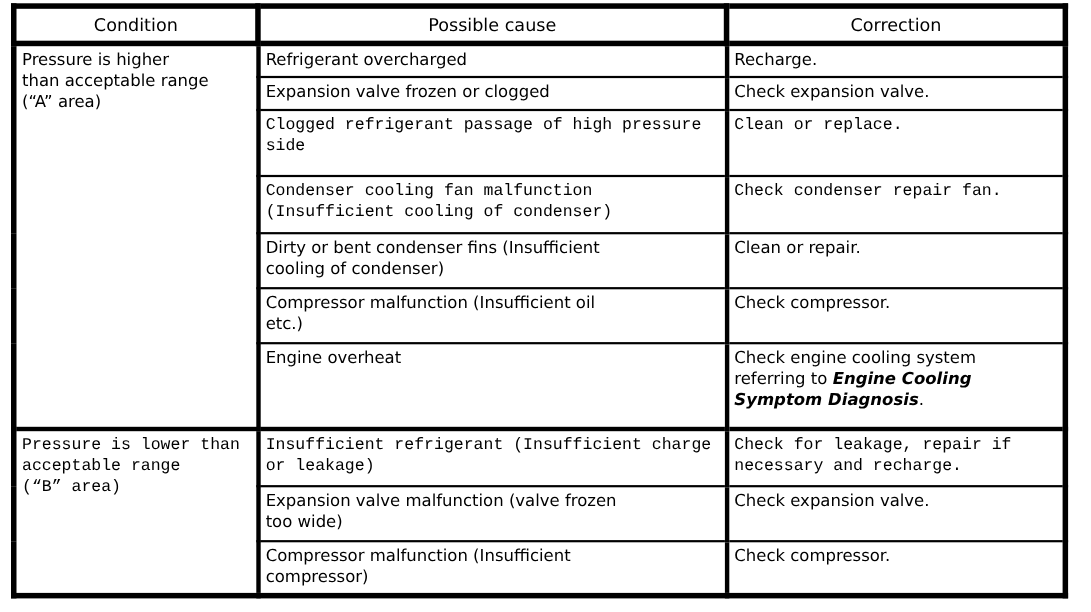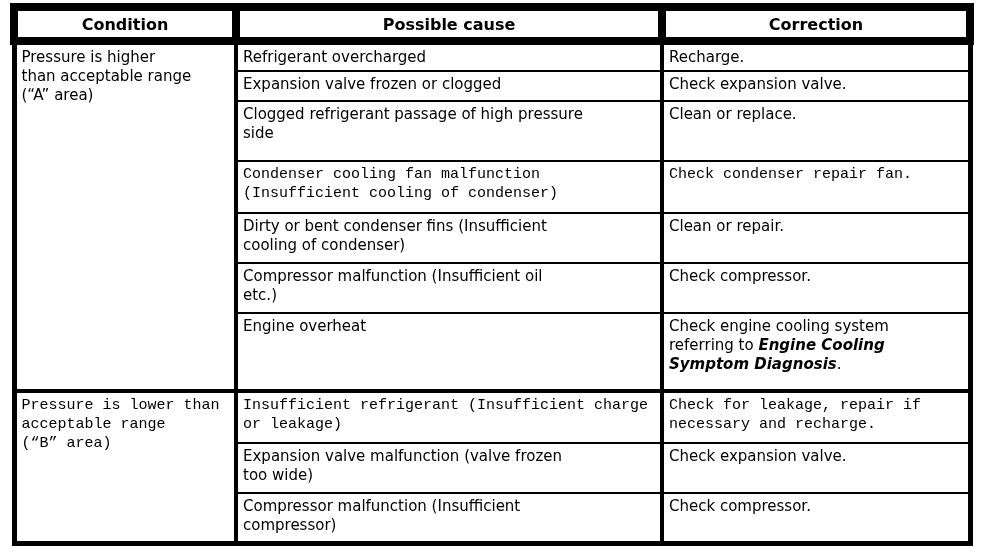--- a/index.html
+++ b/index.html
@@ -19,23 +19,23 @@
     border-collapse: collapse;
     table-layout: fixed;
     width: 956px;
     border: 5px solid #000;
   }
   col.c-cond { width: 222px; }
   col.c-cause { width: 426px; }
   col.c-corr { width: 308px; }
 
   th {
-    border: 8px solid #000000;
+    border: 5px solid #000000;
     font-size: 16px;
-    font-weight: bold;
+    font-weight: normal;
     text-align: center;
     vertical-align: middle;
     padding: 3px 4px;
     white-space: pre-line;
   }
   td {
     border: 2px solid #000;
     border-left-width: 4px;
     border-right-width: 4px;
     font-size: 15px;
@@ -47,21 +47,21 @@
     overflow: hidden;
   }
   td.cond {
     border-top-width: 4px;
     border-bottom-width: 4px;
   }
   tbody tr.group-start td { border-top-width: 4px; }
 
   thead tr { height: 34px; }
   tr.h30 { height: 30px; }
-  tr.h56 { height: 60px; }
+  tr.h56 { height: 60px; font-family: Liberation Mono, monospace; }
   tr.h52 { height: 52px; font-family: Liberation Mono, monospace; }
   tr.h50 { height: 50px; }
   tr.h78 { height: 78px; }
 
   .ref-link {
     font-weight: bold;
     font-style: italic;
   }
 </style>
 </head>

